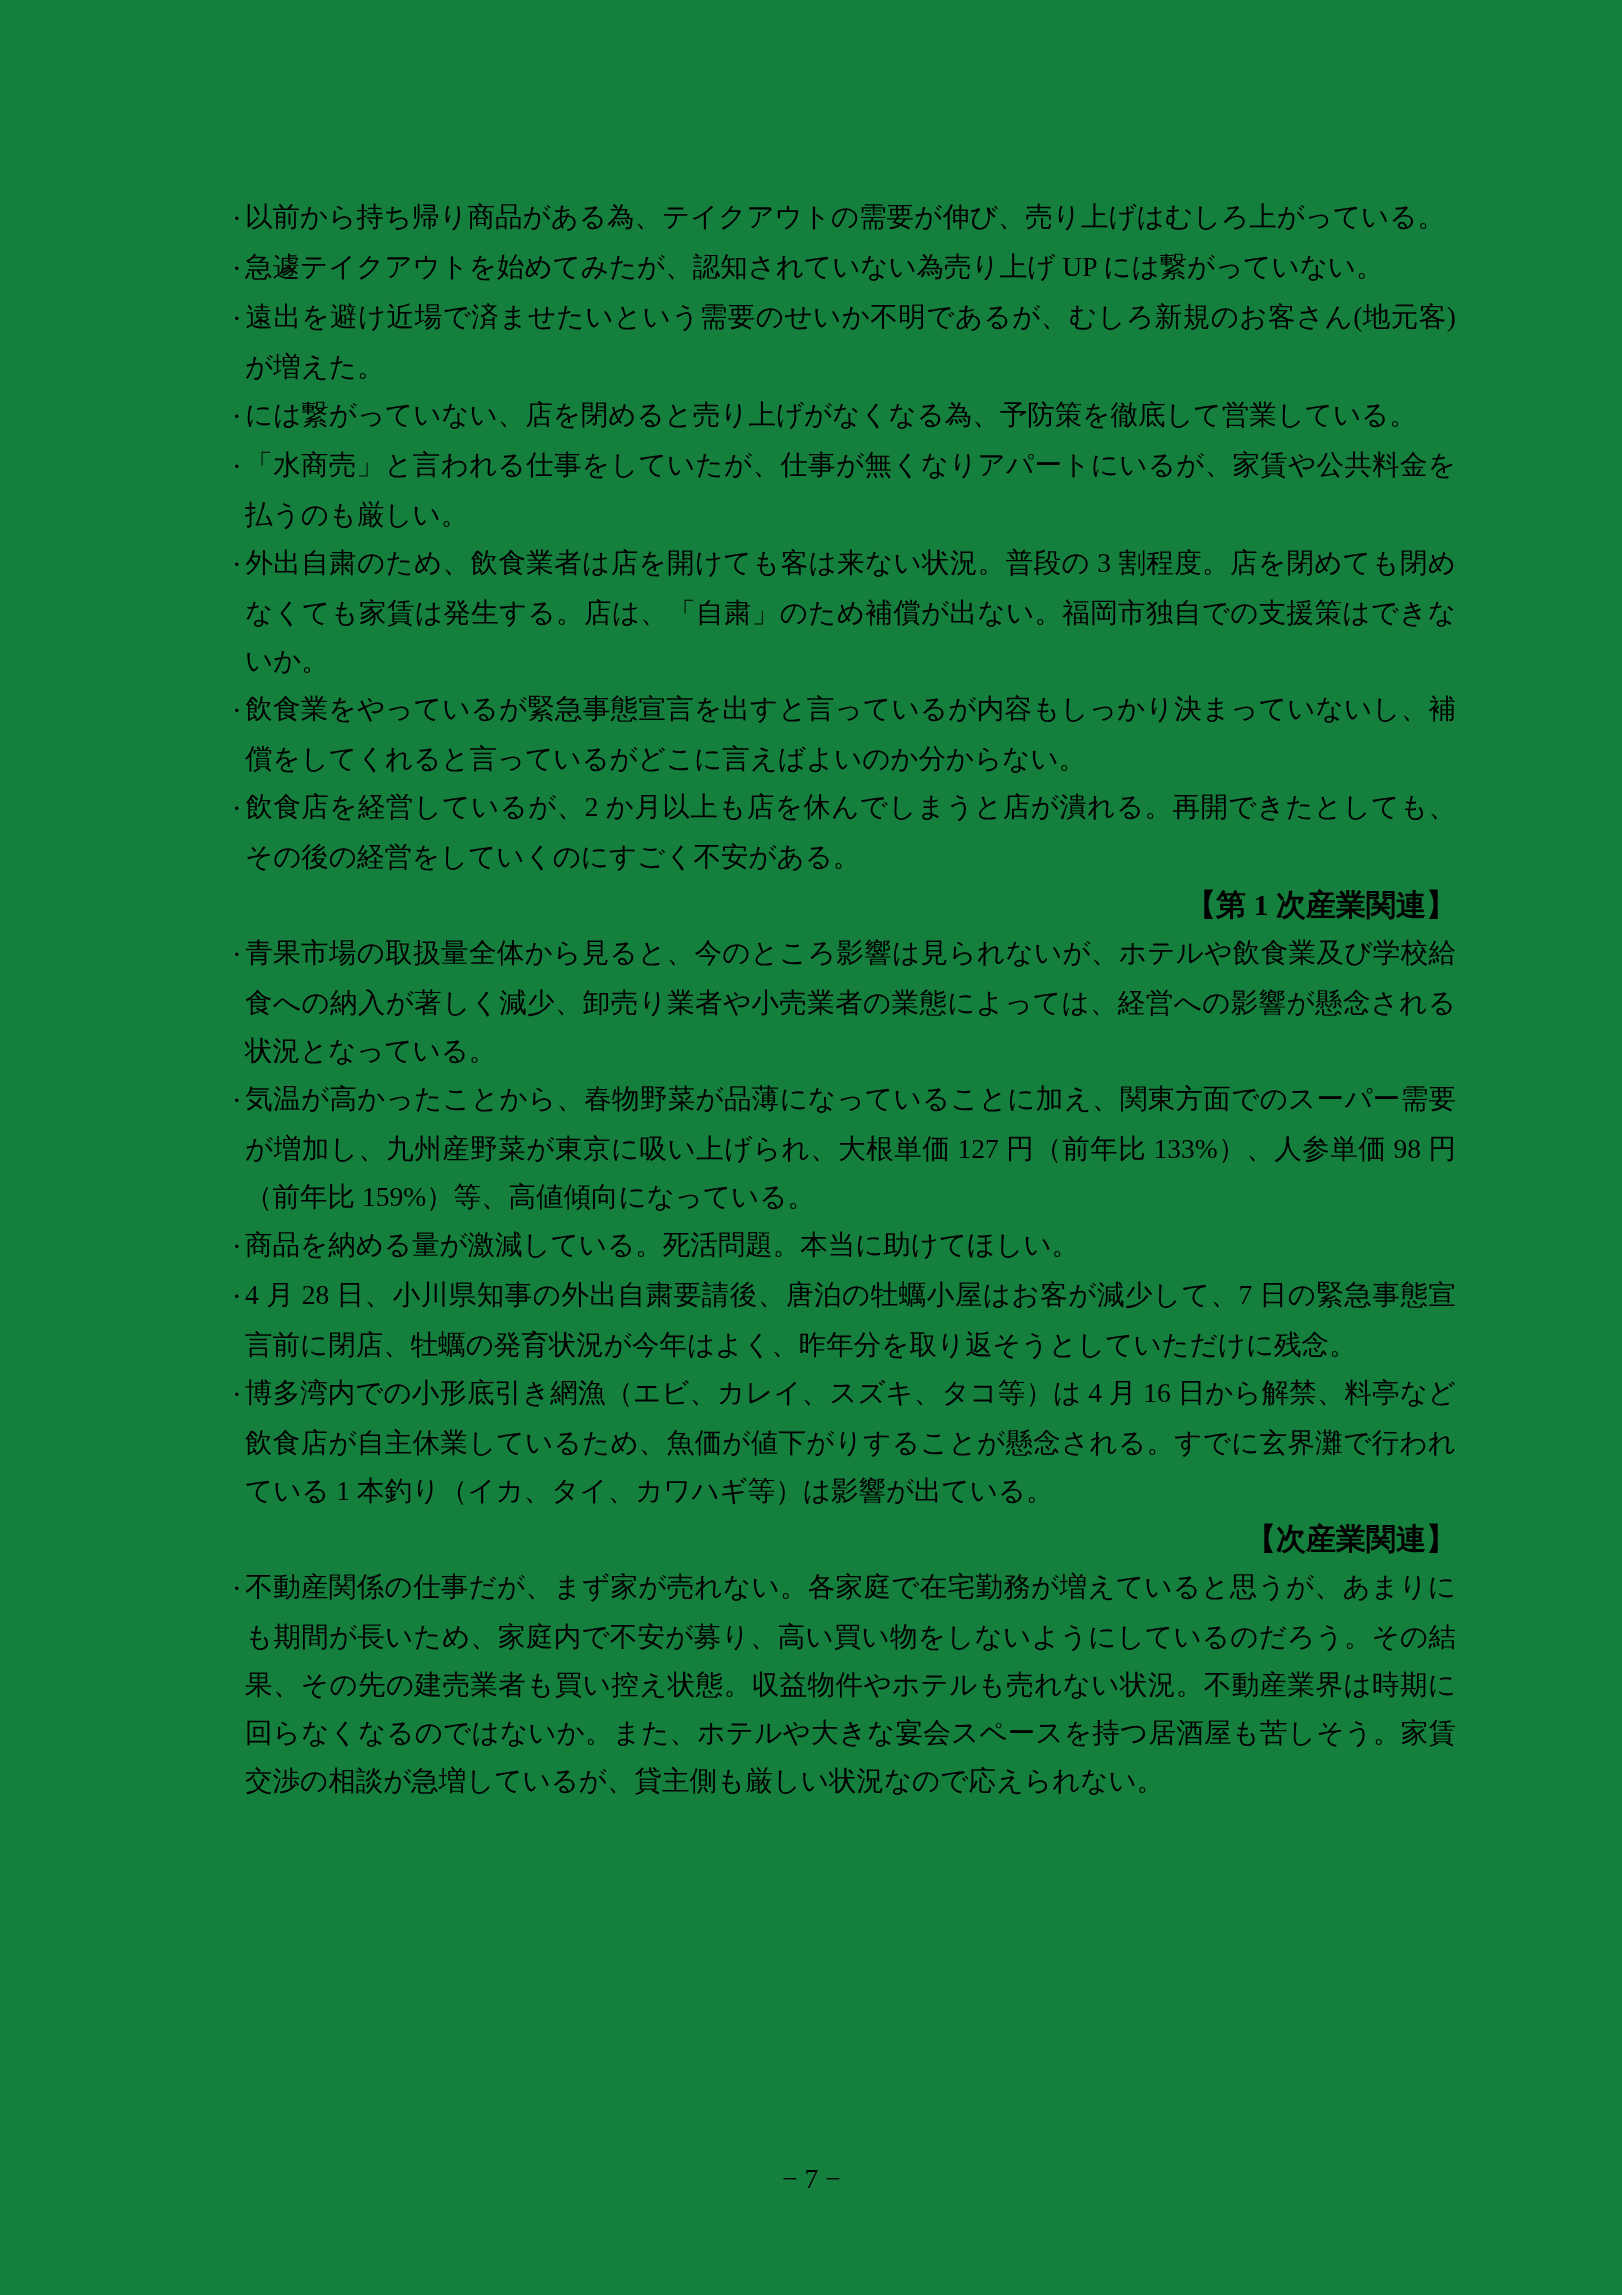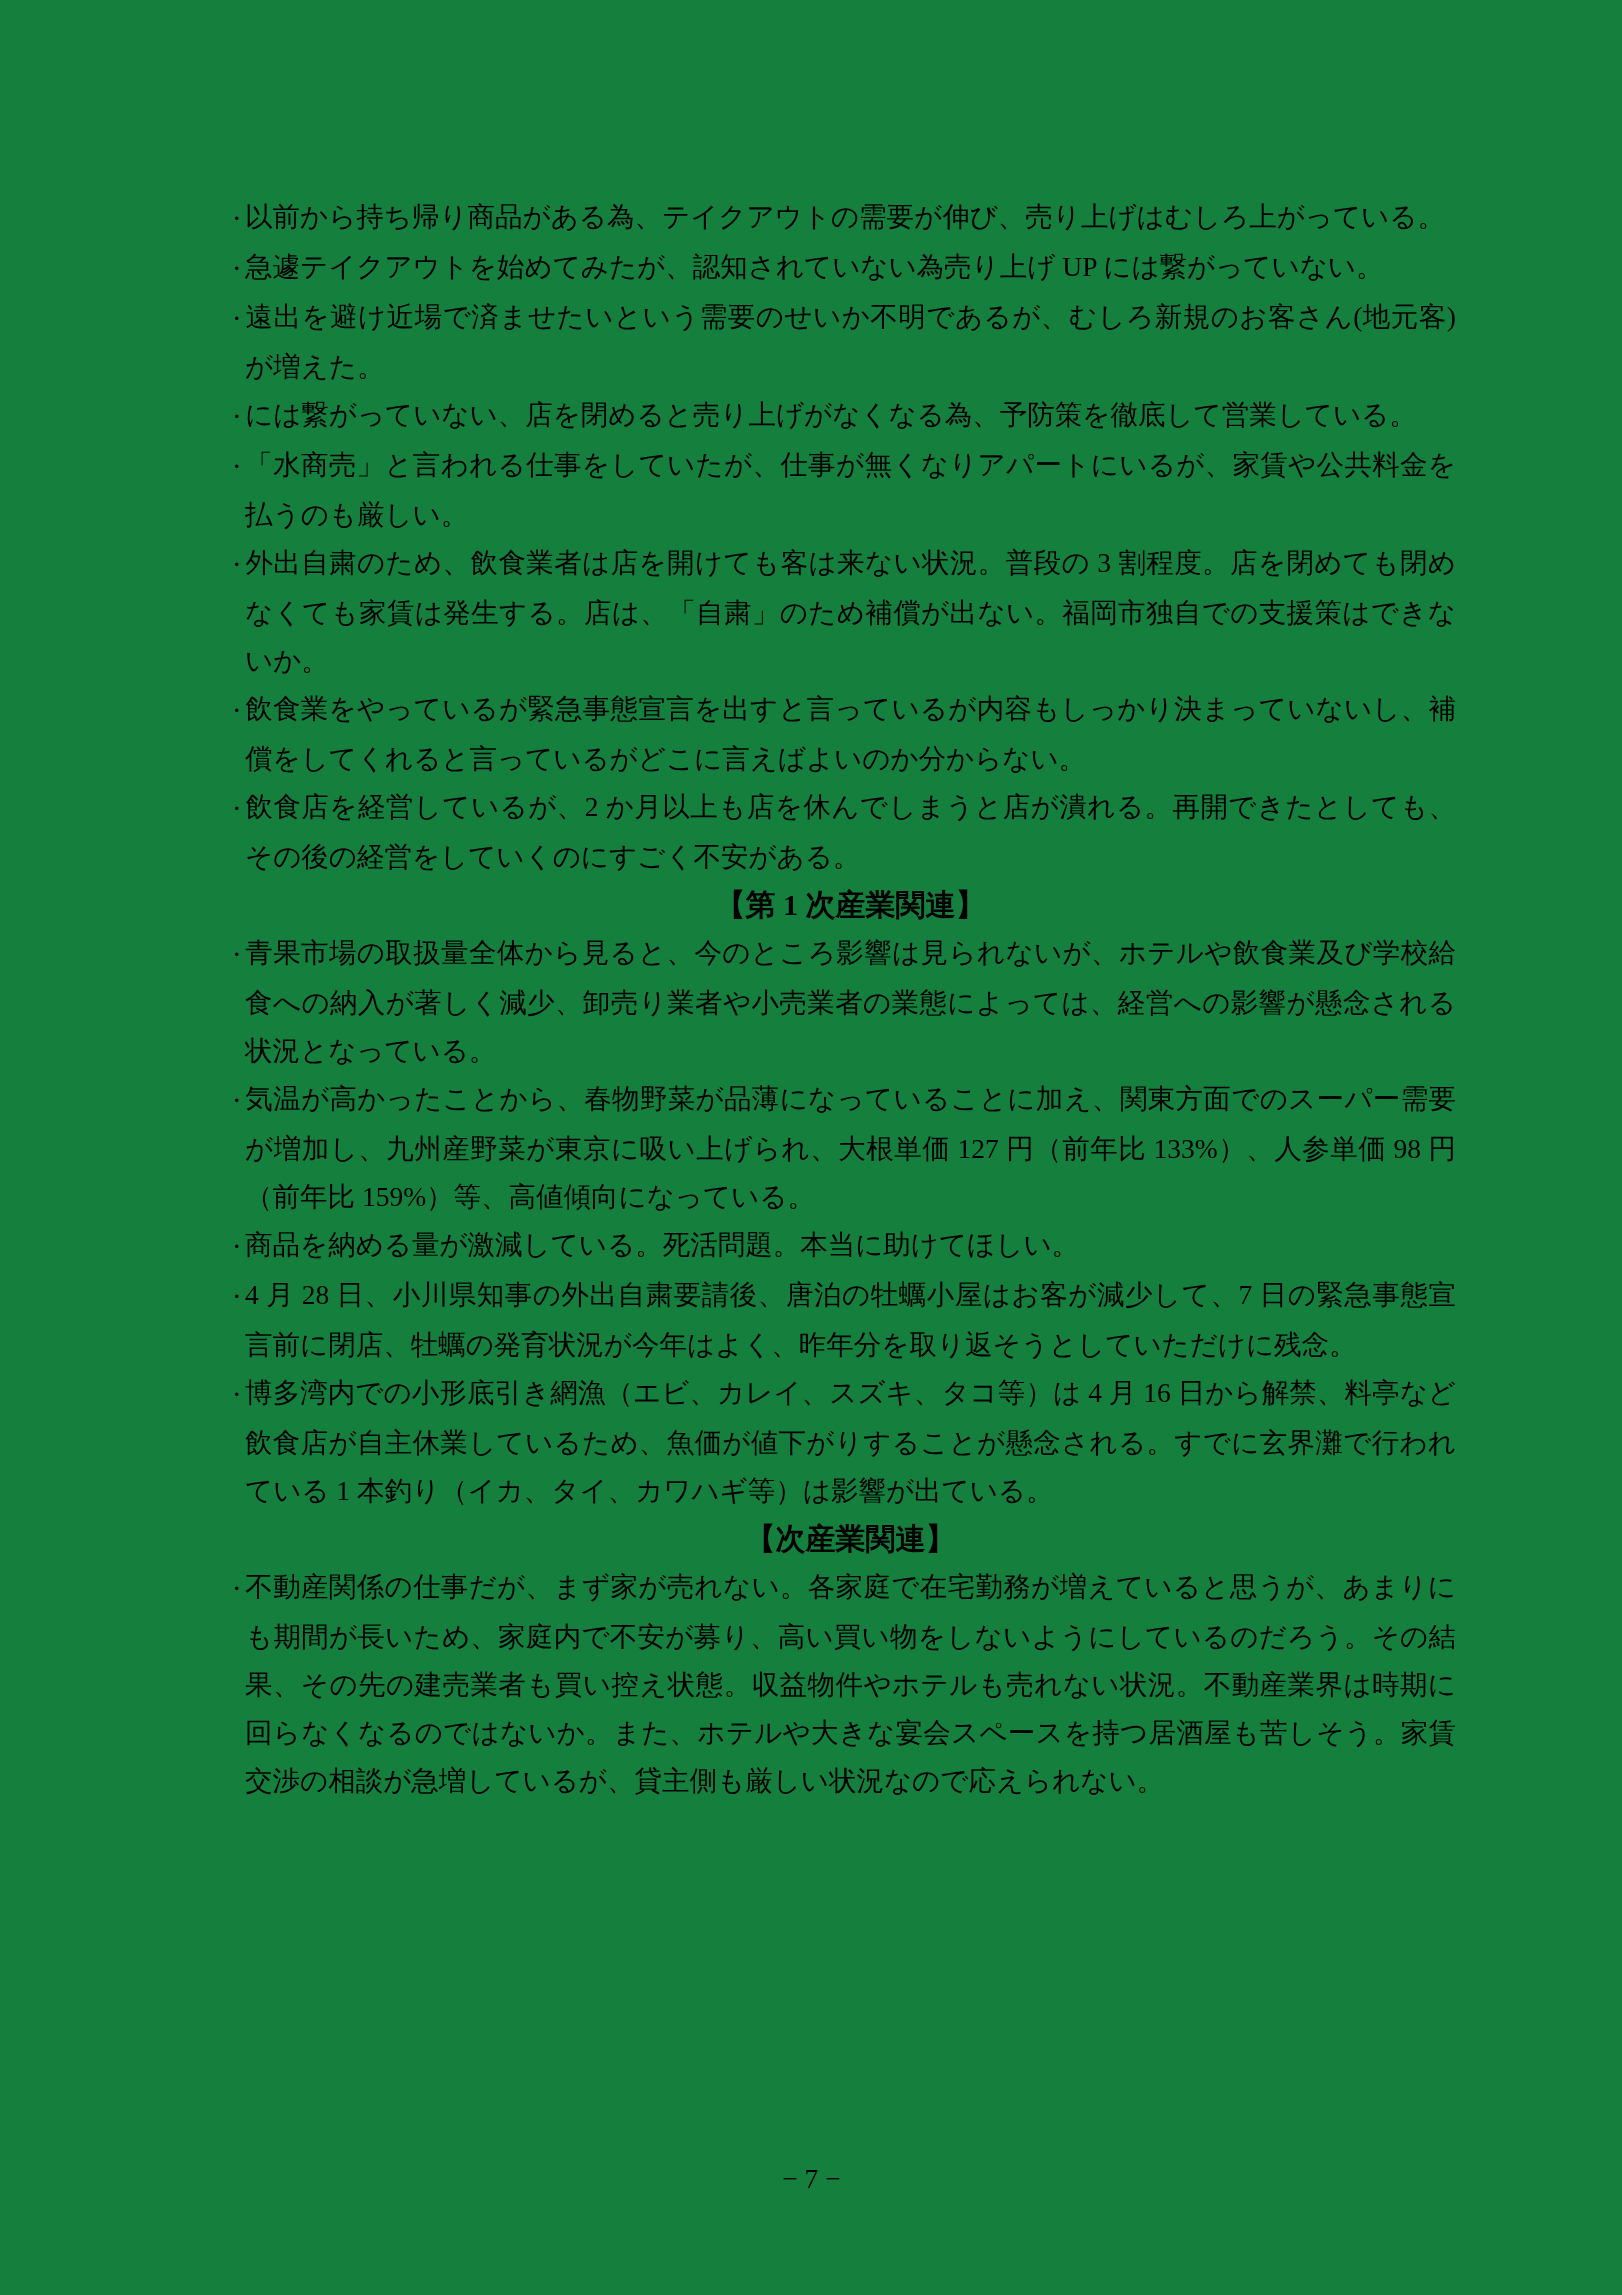--- a/index.html
+++ b/index.html
@@ -35,21 +35,21 @@
   }
   .bullet-marker {
     display: inline-block;
     width: 19.6px;
     text-indent: 0;
     font-size: 22px;
   }
   .heading {
     font-weight: bold;
     font-size: 30px;
-    text-align: center;
+    text-align: right;
   }
   .footer {
     position: absolute;
     left: 0;
     top: 2159px;
     width: 100%;
     text-align: center;
     font-size: 27.5px;
     line-height: 39px;
   }

